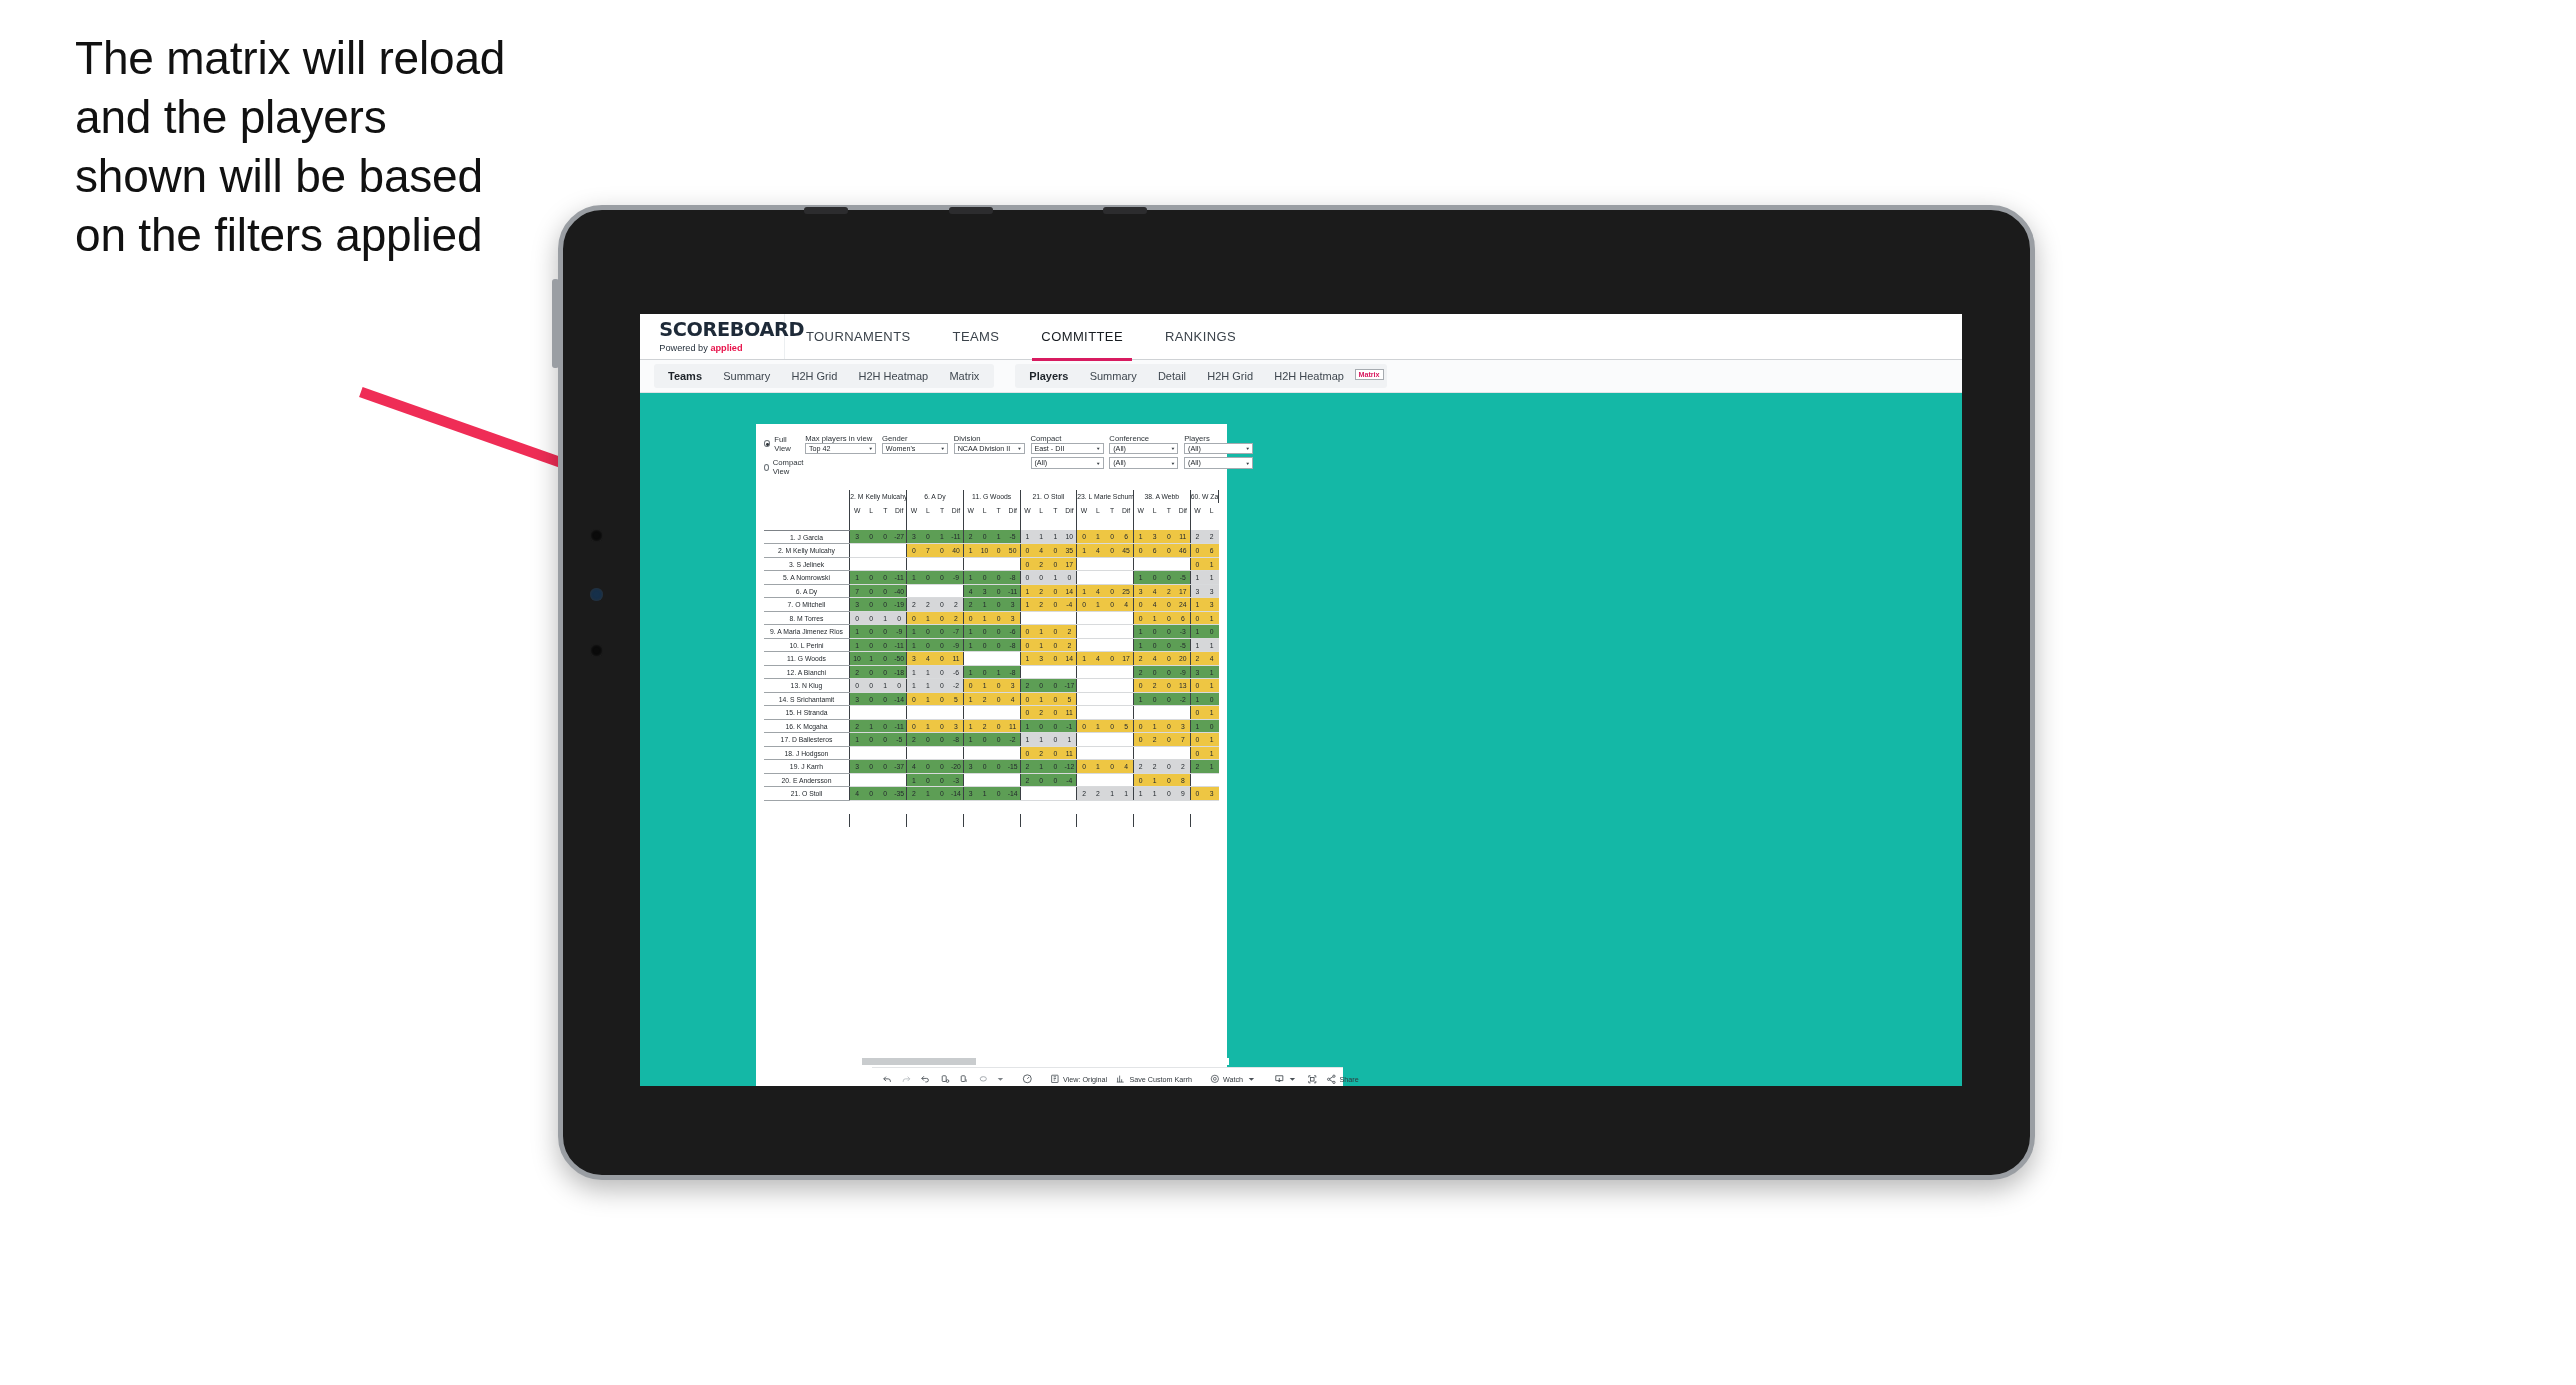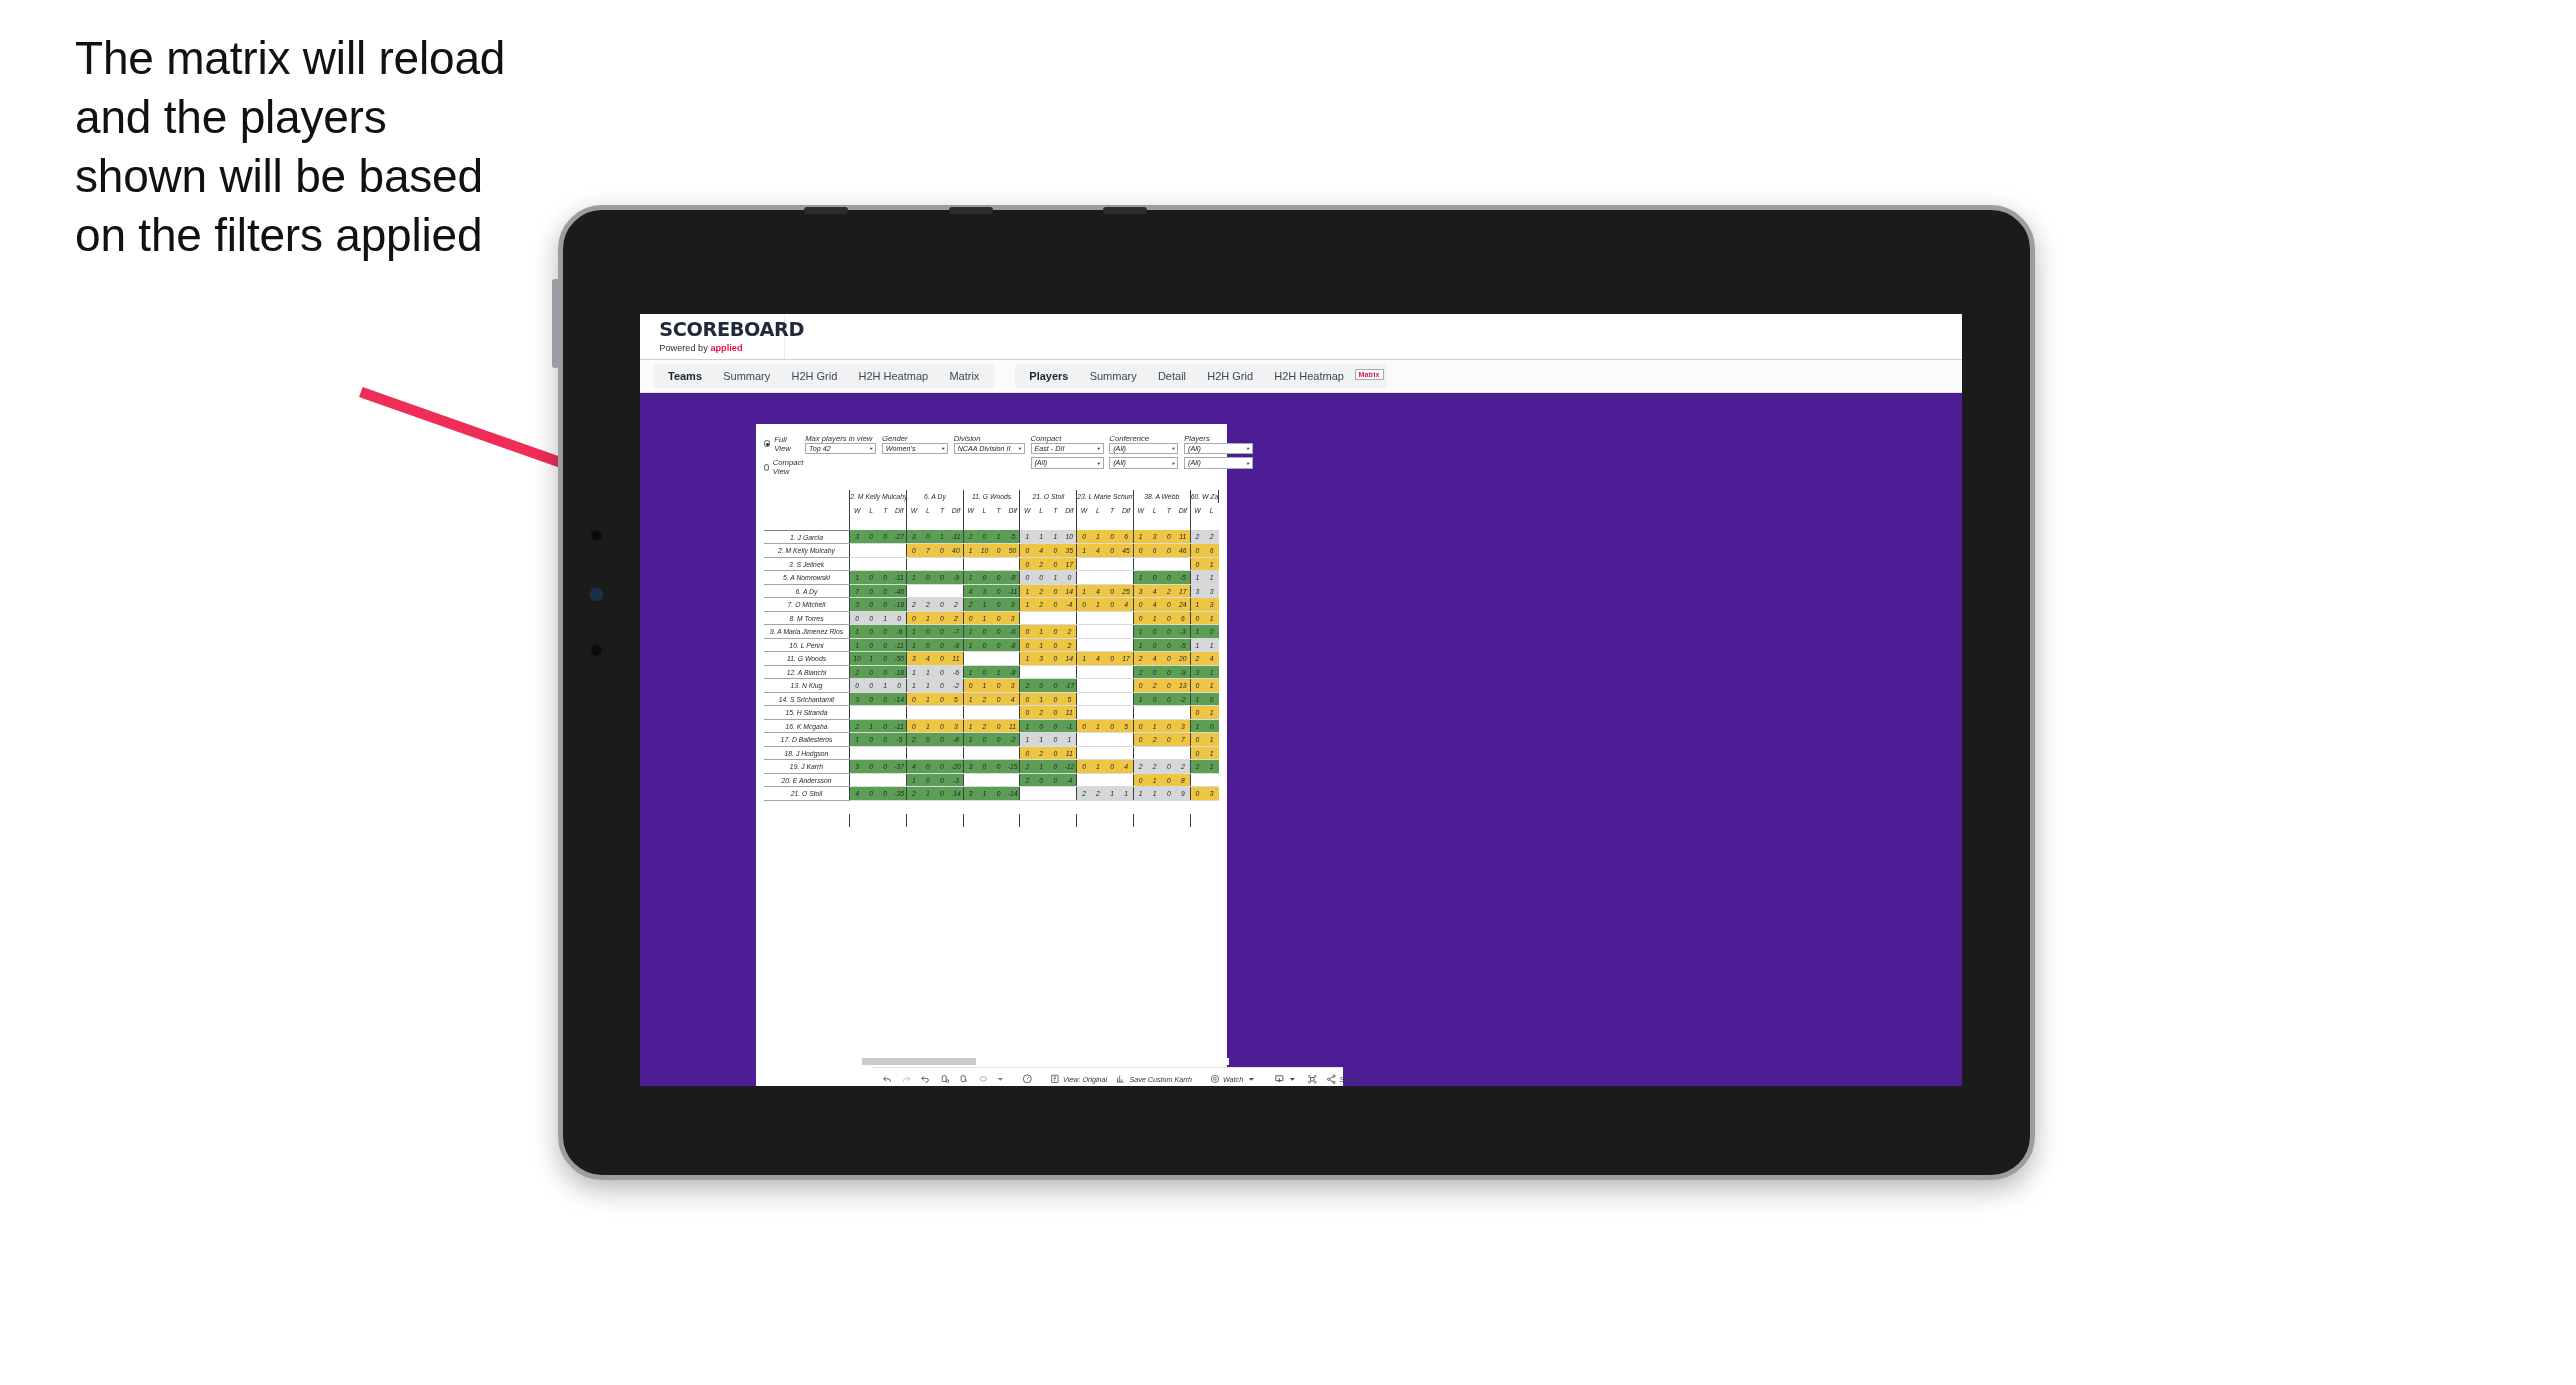--- a/index.html
+++ b/index.html
@@ -64,21 +64,21 @@
   
   .subnav { height:33px; background:#fafbfc; display:flex; align-items:center;
             border-bottom:1px solid #e1e4e7; padding-left:13.5px; gap:0; }
   .sub-group { display:flex; align-items:center; background:#f0f2f4; border-radius:2.9px; padding:1.9px 3.9px; }
   .sub-item { font-size:11px; color:#3f474f; padding:3.9px 10.6px; cursor:pointer; white-space:nowrap; }
   .sub-item.head { font-weight:bold; color:#1d2329; }
   .sub-item.sel { color:#d81b60; font-weight:bold; }
   .sub-gap { width:21px; }
 
   
-  .wb { position:relative; height:calc(100% - 46px - 33px); background:#4c1d95;font-style:italic; }
+  .wb { position:relative; height:calc(100% - 46px - 33px); background:#14b8a6; }
   .sheet {
     position:absolute; left:116px; top:31px; width:471px; height:666px;
     background:#ffffff;
   }
 
   
   .filters { display:flex; padding:9.7px 7.7px 5.8px 7.7px; font-size:7.7px; color:#2d3338; gap:0; }
   .radios { width:60px; padding-top:1px; }
   .radio-row { display:flex; align-items:center; gap:3.9px; margin-bottom:5.8px; }
   .rd { width:6.8px; height:6.8px; border-radius:50%; border:1px solid #6b7278; background:#fff;
@@ -162,20 +162,26 @@
   <div id="screen">
 
     <div class="app-head">
       <div class="logo-box">
         <div class="logo-main">SCOREBOARD</div>
         <div class="logo-sub">
           <span>Powered by</span>
           <b>applied</b>
         </div>
       </div>
+      <div class="nav-tabs" id="nav-tabs">
+          <div class="nav-tab">TOURNAMENTS</div>
+          <div class="nav-tab">TEAMS</div>
+          <div class="nav-tab active">COMMITTEE</div>
+          <div class="nav-tab">RANKINGS</div>
+        </div>
     </div>
 
     <div class="subnav">
       <div class="sub-group" id="sub-teams">
           <div class="sub-item head">Teams</div>
           <div class="sub-item">Summary</div>
           <div class="sub-item">H2H Grid</div>
           <div class="sub-item">H2H Heatmap</div>
           <div class="sub-item">Matrix</div>
         </div>

